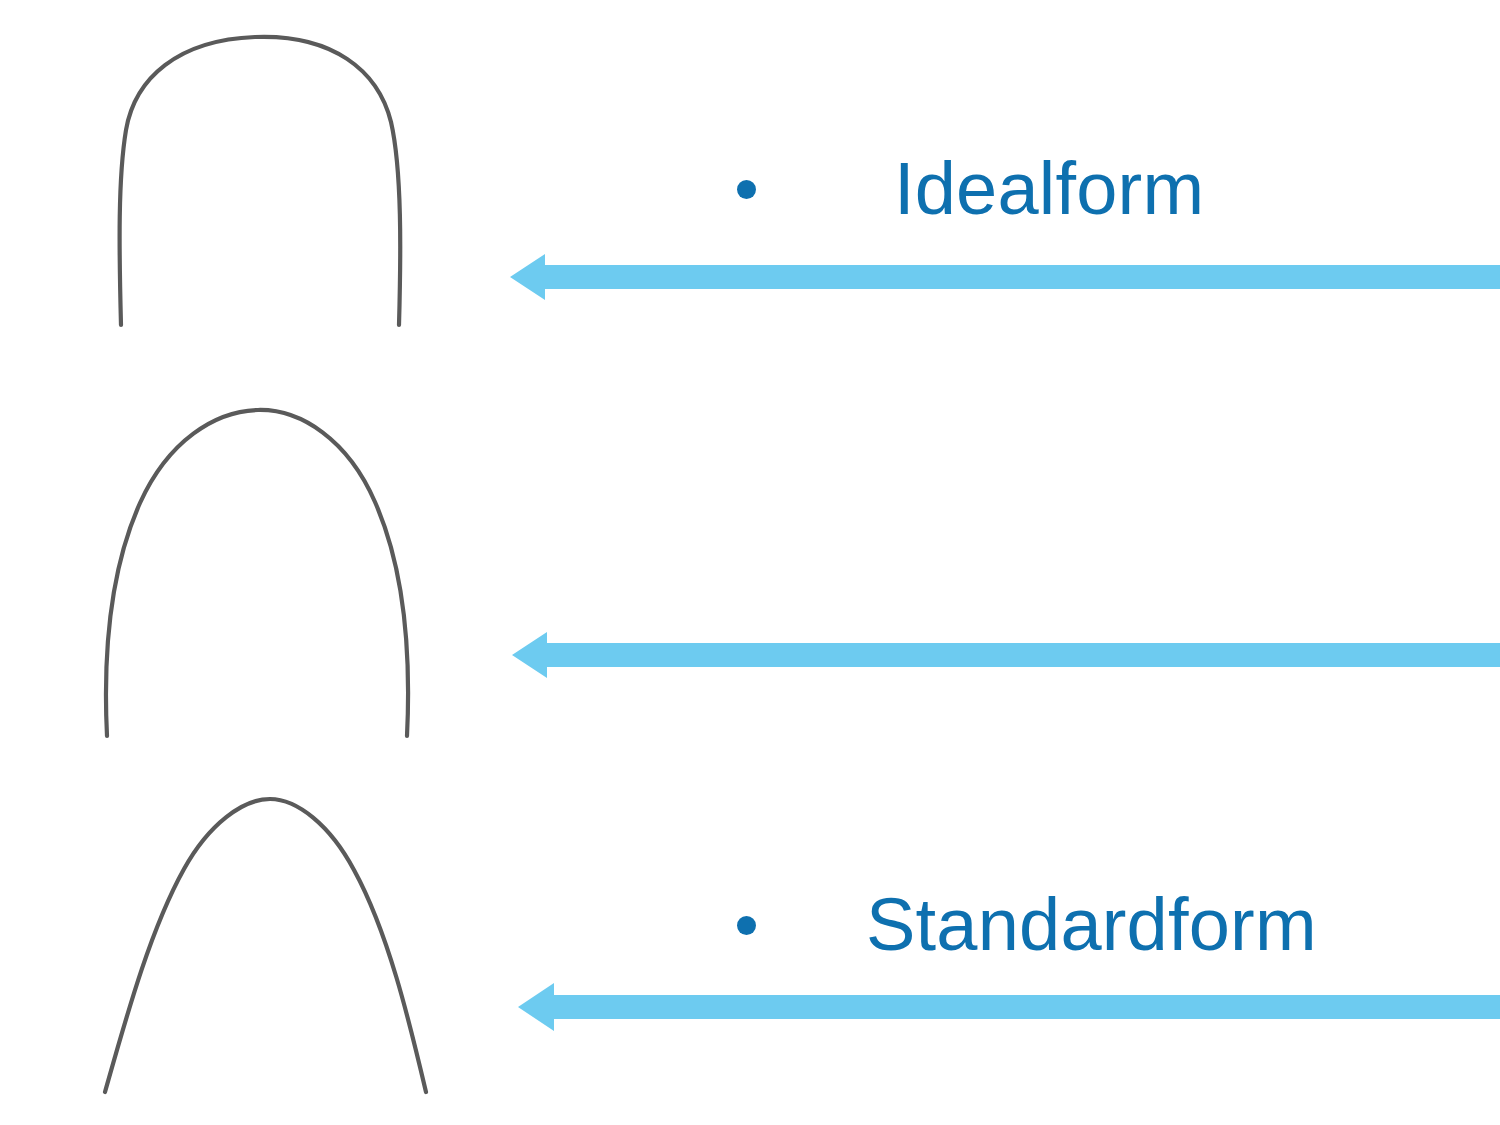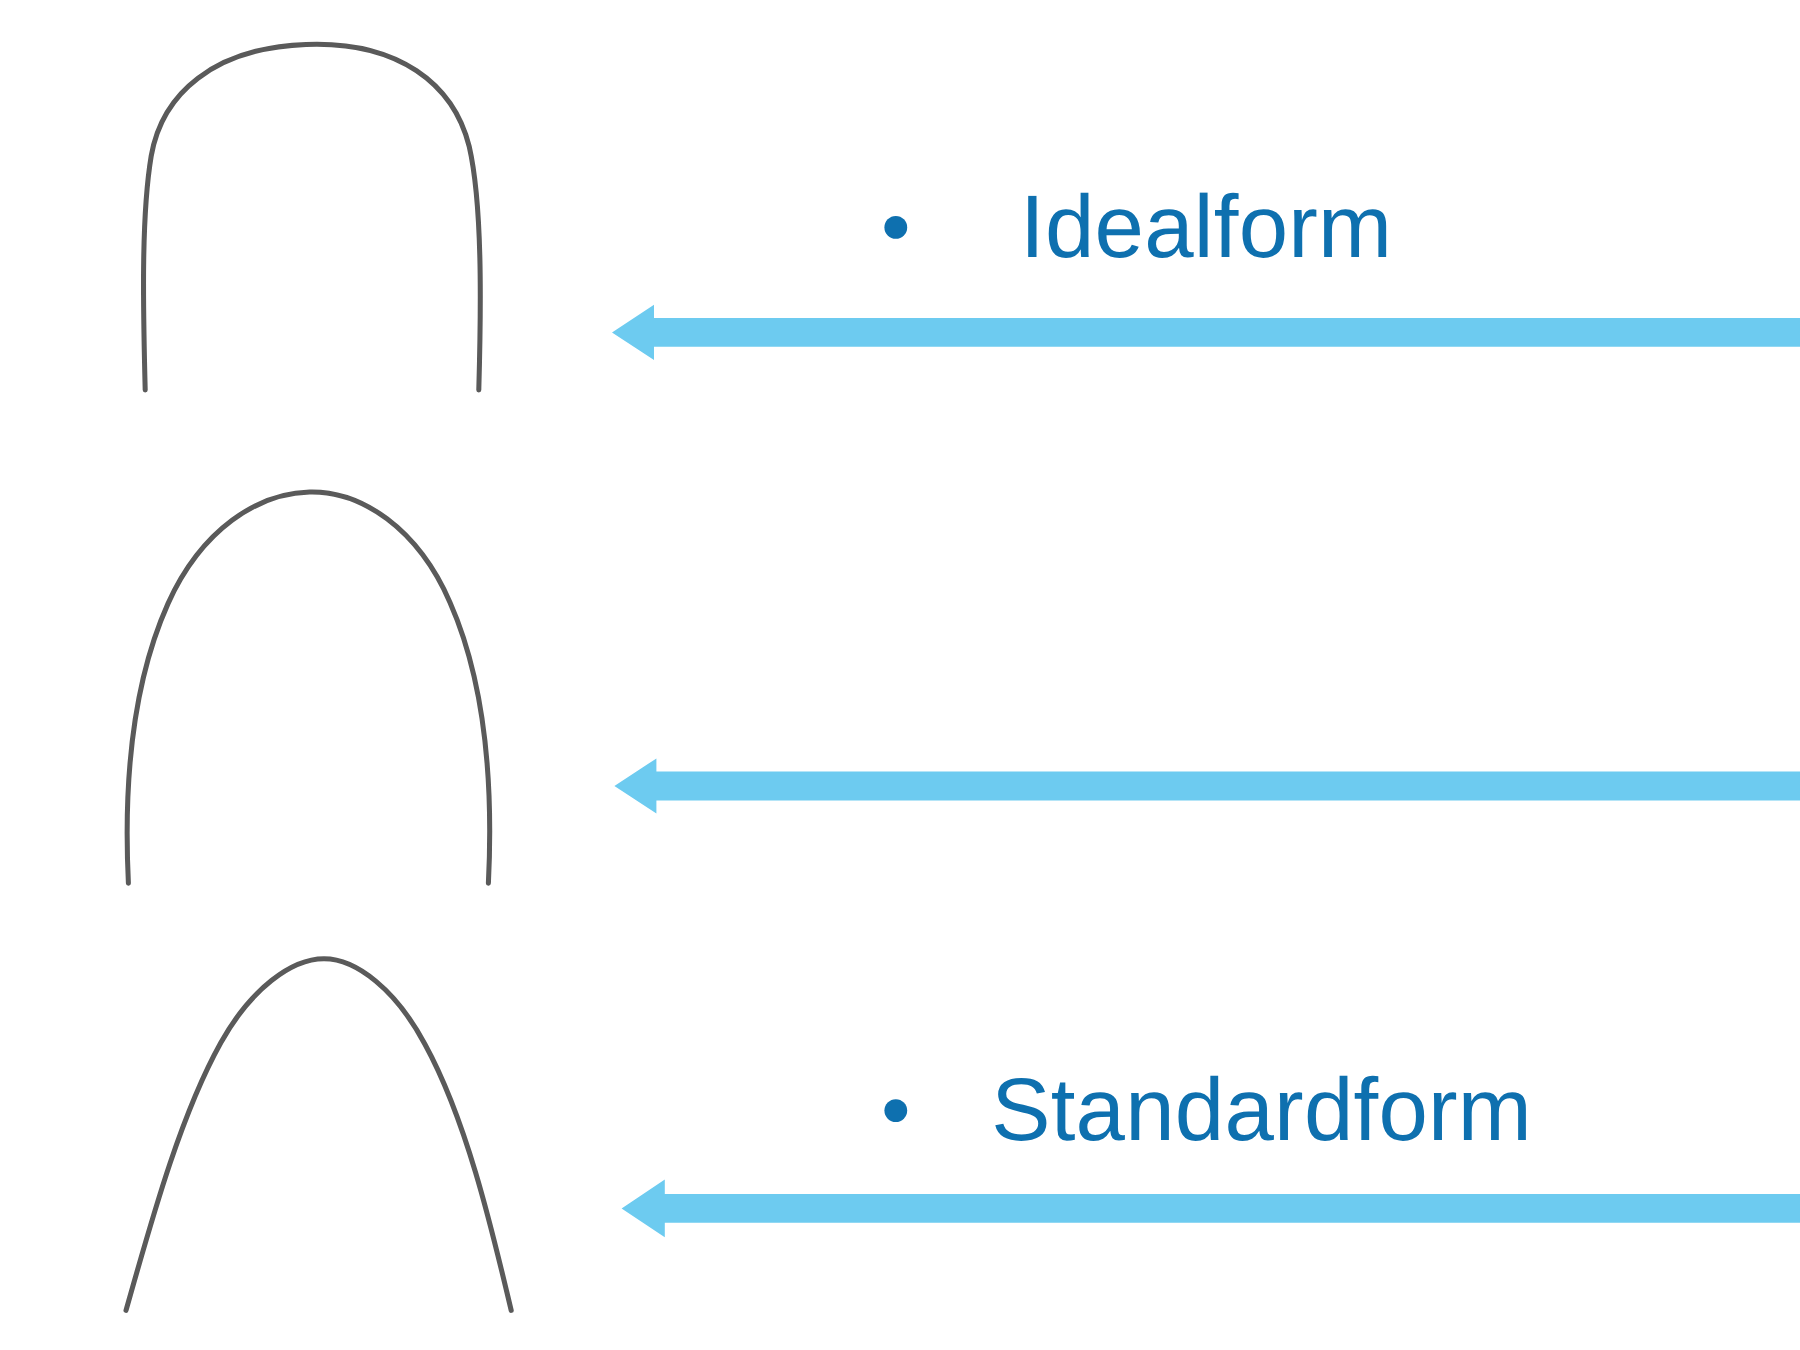--- a/index.html
+++ b/index.html
@@ -55,25 +55,25 @@
   .bullet-label {
     font-family: "Liberation Sans", sans-serif;
     font-size: 74px;
     line-height: 1;
     color: #0E70AF;
     letter-spacing: 0.2px;
     margin-left: 94px;
   }
 
   
-  #row-idealform    { left: 737px; top: 152px; }
+  #row-idealform    { left: 737px; top: 152px; gap: 44px; }
   #row-euroform     { left: 737px; top: 523px; }
   #row-standardform { left: 737px; top: 888px; }
 
-  #row-standardform .bullet-label { margin-left: 70px; }
+  #row-standardform .bullet-label { margin-left: 110px; }
 
   #arrow-idealform    { top: 248px; }
   #arrow-euroform     { top: 626px; }
   #arrow-standardform { top: 978px; }
 
   #fig-idealform    { left: 78px;  top: 18px; }
   #fig-euroform     { left: 78px;  top: 392px; }
   #fig-standardform { left: 78px;  top: 780px; }
 </style>
 </head>

